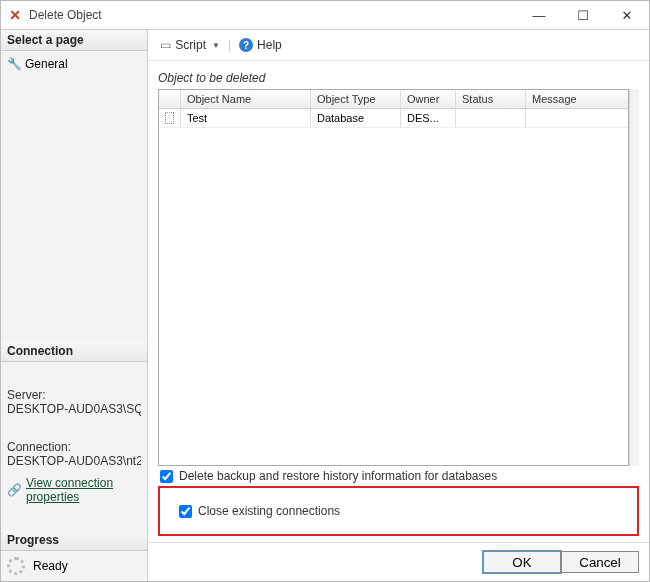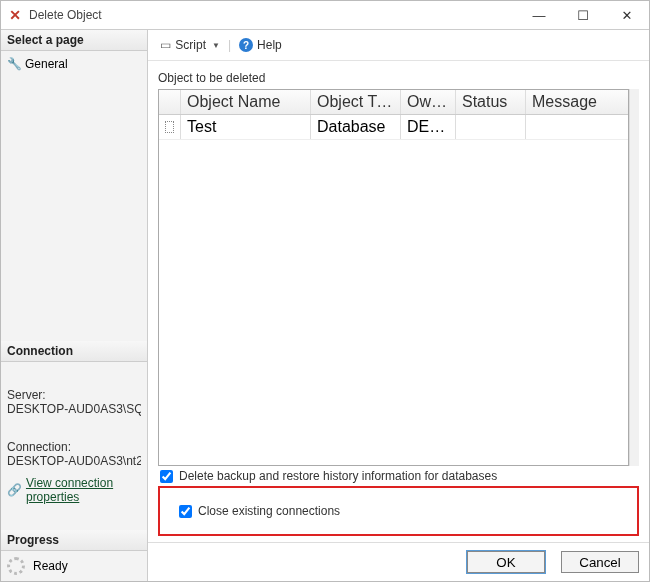--- a/index.html
+++ b/index.html
@@ -108,29 +108,29 @@
   .icon-help {
     display:inline-flex; width:14px;height:14px;border-radius:50%;
     background:#2b7cd3;color:#fff;align-items:center;justify-content:center;
     font-size:10px; font-weight:bold;
   }
   .content {
     flex:1; display:flex; flex-direction:column;
     padding: 4px 10px 6px 10px;
     min-height:0;
   }
-  .content-label { margin: 6px 0 4px 0; color:#333;}
+  .content-label { margin: 6px 0 4px 0; color:#333;font-style:italic;}
   .grid-wrap {
     flex:1; border:1px solid #aaa;
     display:flex; flex-direction:column;
     min-height:0;
     background:#fff;
   }
   .grid-head, .grid-row {
-    display:flex; font-size:16px;
+    display:flex; font-size:11px;
   }
   .grid-head {
     background: linear-gradient(#fcfcfc,#eee);
     border-bottom:1px solid #ccc;
     color:#333;
   }
   .gc { padding:3px 6px; border-right:1px solid #ddd; overflow:hidden; white-space:nowrap; text-overflow:ellipsis;}
   .c-handle{ width:22px; border-right:1px solid #ddd;}
   .c-name { width:130px;}
   .c-type { width:90px;}
@@ -142,21 +142,21 @@
     display:flex;align-items:center;justify-content:center;
   }
   .rowbox { width:12px;height:12px;border:1px dotted #888;}
   .grid-space{ flex:1; background:#fff;}
 
   .chk-line { display:flex; align-items:center; gap:6px; padding:3px 2px; color:#333;}
   .chk-line input { margin:0; }
   .highlight { border:2px solid #d22; padding:1px 4px; display:inline-flex; align-items:center; gap:6px;}
   .footer {
     display:flex; justify-content:flex-end; align-items:center;
-    gap:16px; padding:8px 10px; border-top:1px solid #ddd;
+    gap:0; padding:8px 10px; border-top:1px solid #ddd;
     flex-shrink:0;
   }
   .dlg-btn {
     min-width:78px; height:22px;
     border:1px solid #888; background:#f4f4f4;
     display:inline-flex;align-items:center;justify-content:center;
   }
   .dlg-btn.default { outline:1px solid #5a9bd5; }
   .vscroll {
     width:10px; background:#f1f1f1; border-left:1px solid #ddd;

